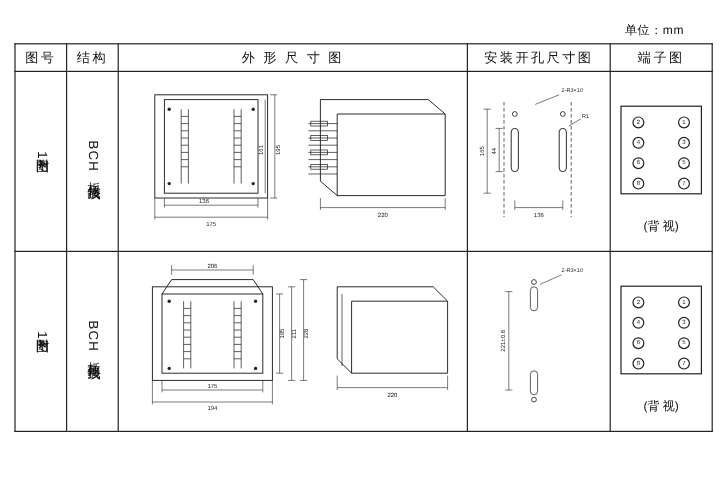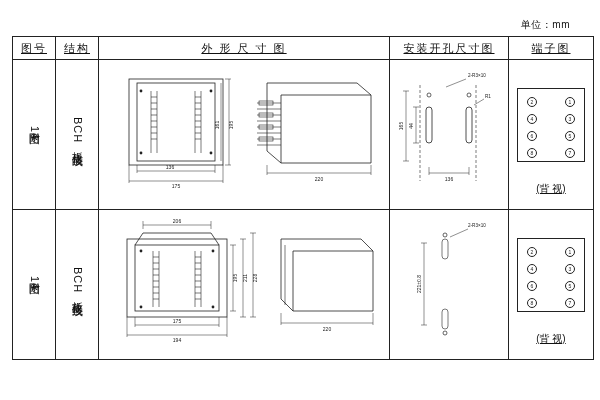--- a/index.html
+++ b/index.html
@@ -25,21 +25,20 @@
     width:576px;
     border-collapse:collapse;
     table-layout:fixed;
   }
   table.main td,table.main th{
     border:1px solid #222;
     padding:0;
     font-weight:normal;
     vertical-align:middle;
     text-align:center;
-    text-decoration:underline;
   }
   thead td{
     height:22px;
     font-size:11px;
     letter-spacing:2px;
   }
   .col-no{width:42px;}
   .col-struct{width:42px;}
   .col-outline{width:290px;}
   .col-mount{width:118px;}

